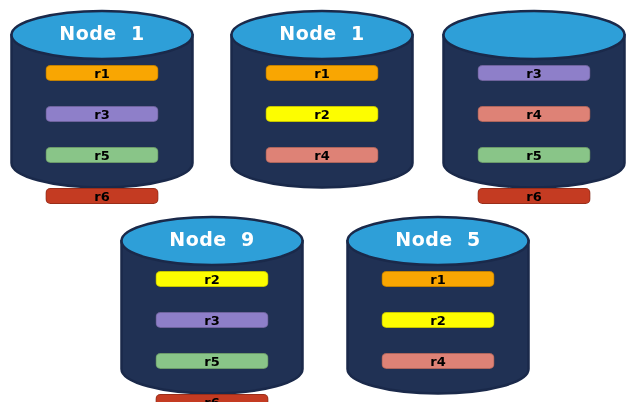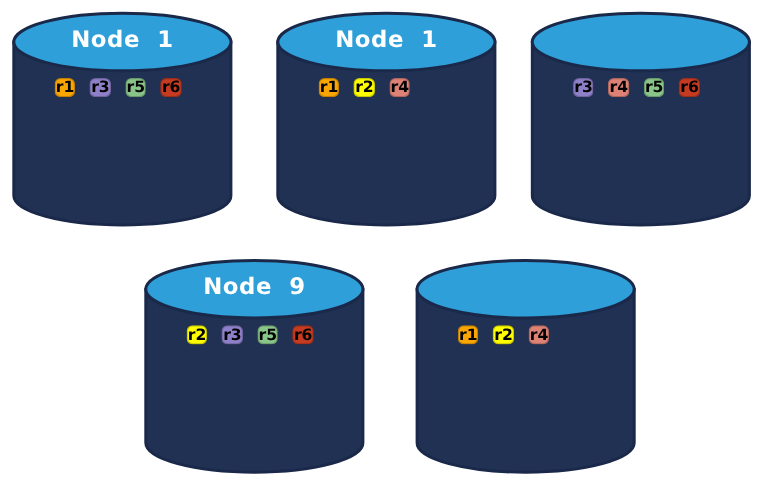--- a/index.html
+++ b/index.html
@@ -53,21 +53,22 @@
     white-space: pre;
     user-select: none;
   }
   .bars {
     position: absolute;
     top: 57px;
     left: 50%;
     transform: translateX(-50%);
     width: 113px;
     display: flex;
-    gap: 12px;
+    flex-direction: column;
+    gap: 25px;
   }
   .bar {
     height: 16px;
     box-sizing: border-box;
     border: 1.5px solid rgba(0,0,0,0.22);
     border-radius: 5px;
     display: flex;
     align-items: center;
     justify-content: center;
   }
@@ -162,20 +163,21 @@
         <div class="bar" style="background: rgb(196, 59, 34);">
           <span>r6</span>
         </div>
       </div>
     </div>
     <div class="node" style="left: 346px; top: 214px;">
       <svg class="cyl" viewBox="0 0 184 182" aria-hidden="true">
         <path d="M 1.5 27 L 1.5 155 A 90.5 24.5 0 0 0 182.5 155 L 182.5 27 Z"></path>
         <ellipse cx="92" cy="27" rx="90.5" ry="24"></ellipse>
       </svg>
+      <div class="title">Node  5</div>
       <div class="bars">
         <div class="bar" style="background: rgb(249, 166, 2);">
           <span>r1</span>
         </div>
         <div class="bar" style="background: rgb(253, 253, 0);">
           <span>r2</span>
         </div>
         <div class="bar" style="background: rgb(222, 130, 118);">
           <span>r4</span>
         </div>

